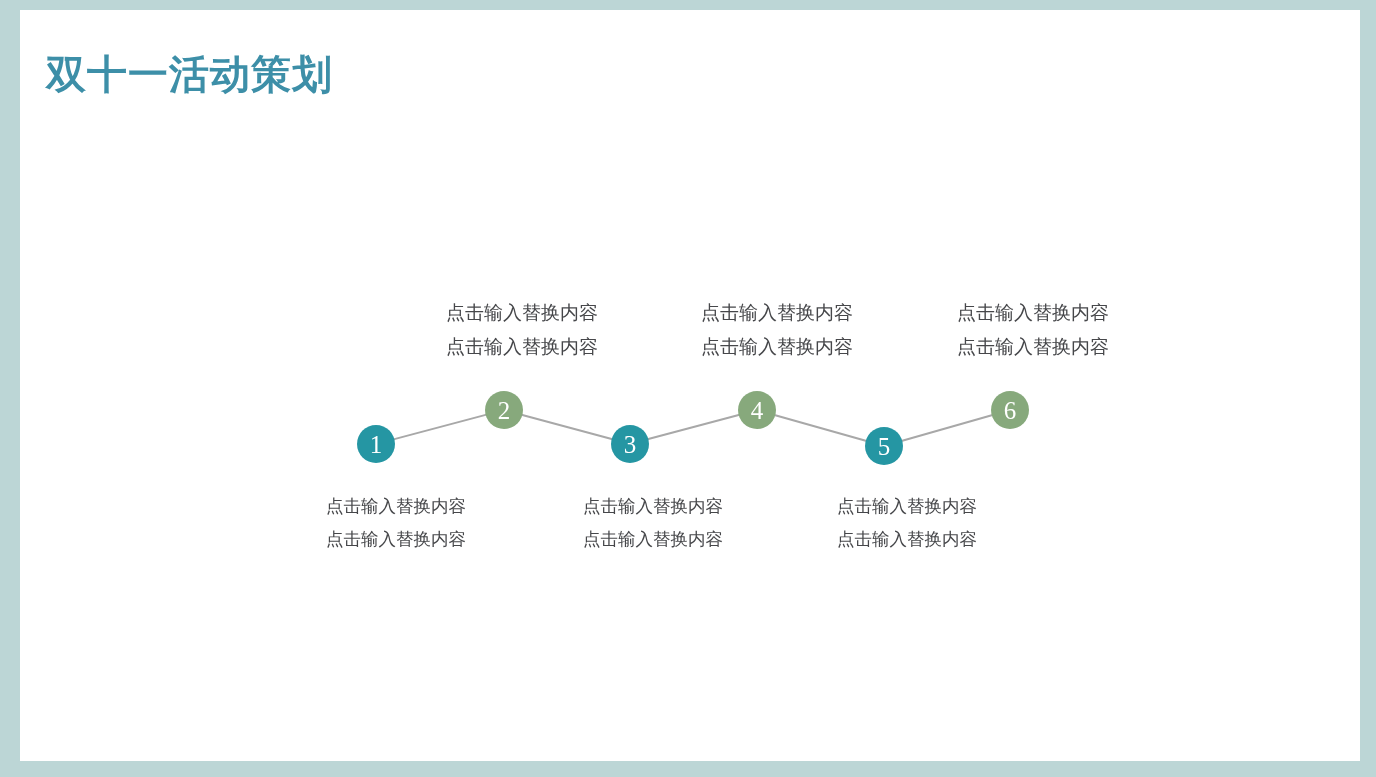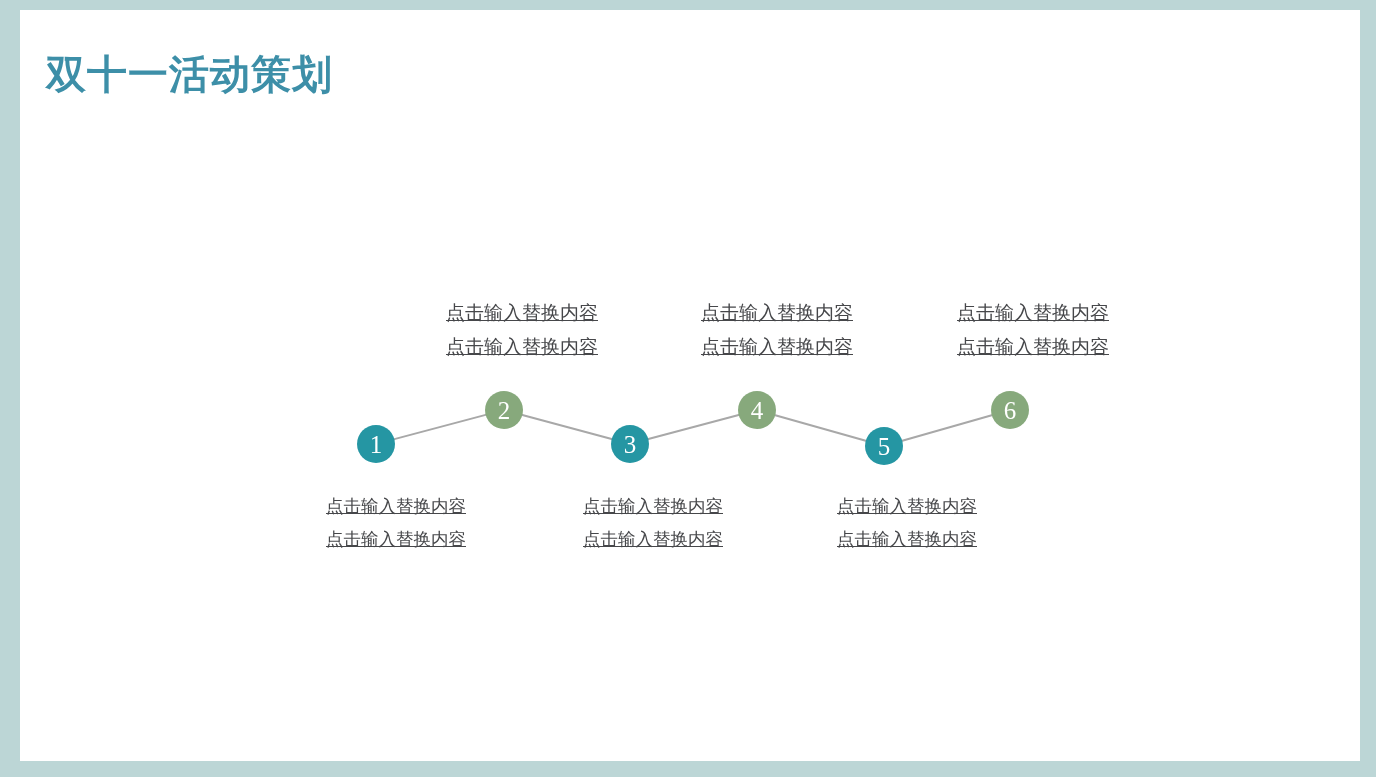--- a/index.html
+++ b/index.html
@@ -93,21 +93,21 @@
   }
   .label-bottom {
     position: absolute;
     font-family: "Liberation Serif", "DejaVu Serif", serif;
     font-size: 17.5px;
     line-height: 33px;
     color: #46474a;
     text-align: center;
     white-space: nowrap;
   }
-  .label-line { display: block; text-decoration: underline; }
+  .label-line { display: block; }
 </style>
 </head>
 <body>
 
 <div id="slide">
   <div id="slide-inner">
 
     <div id="slide-title">双十一活动策划</div>
 
     <div id="diagram">

